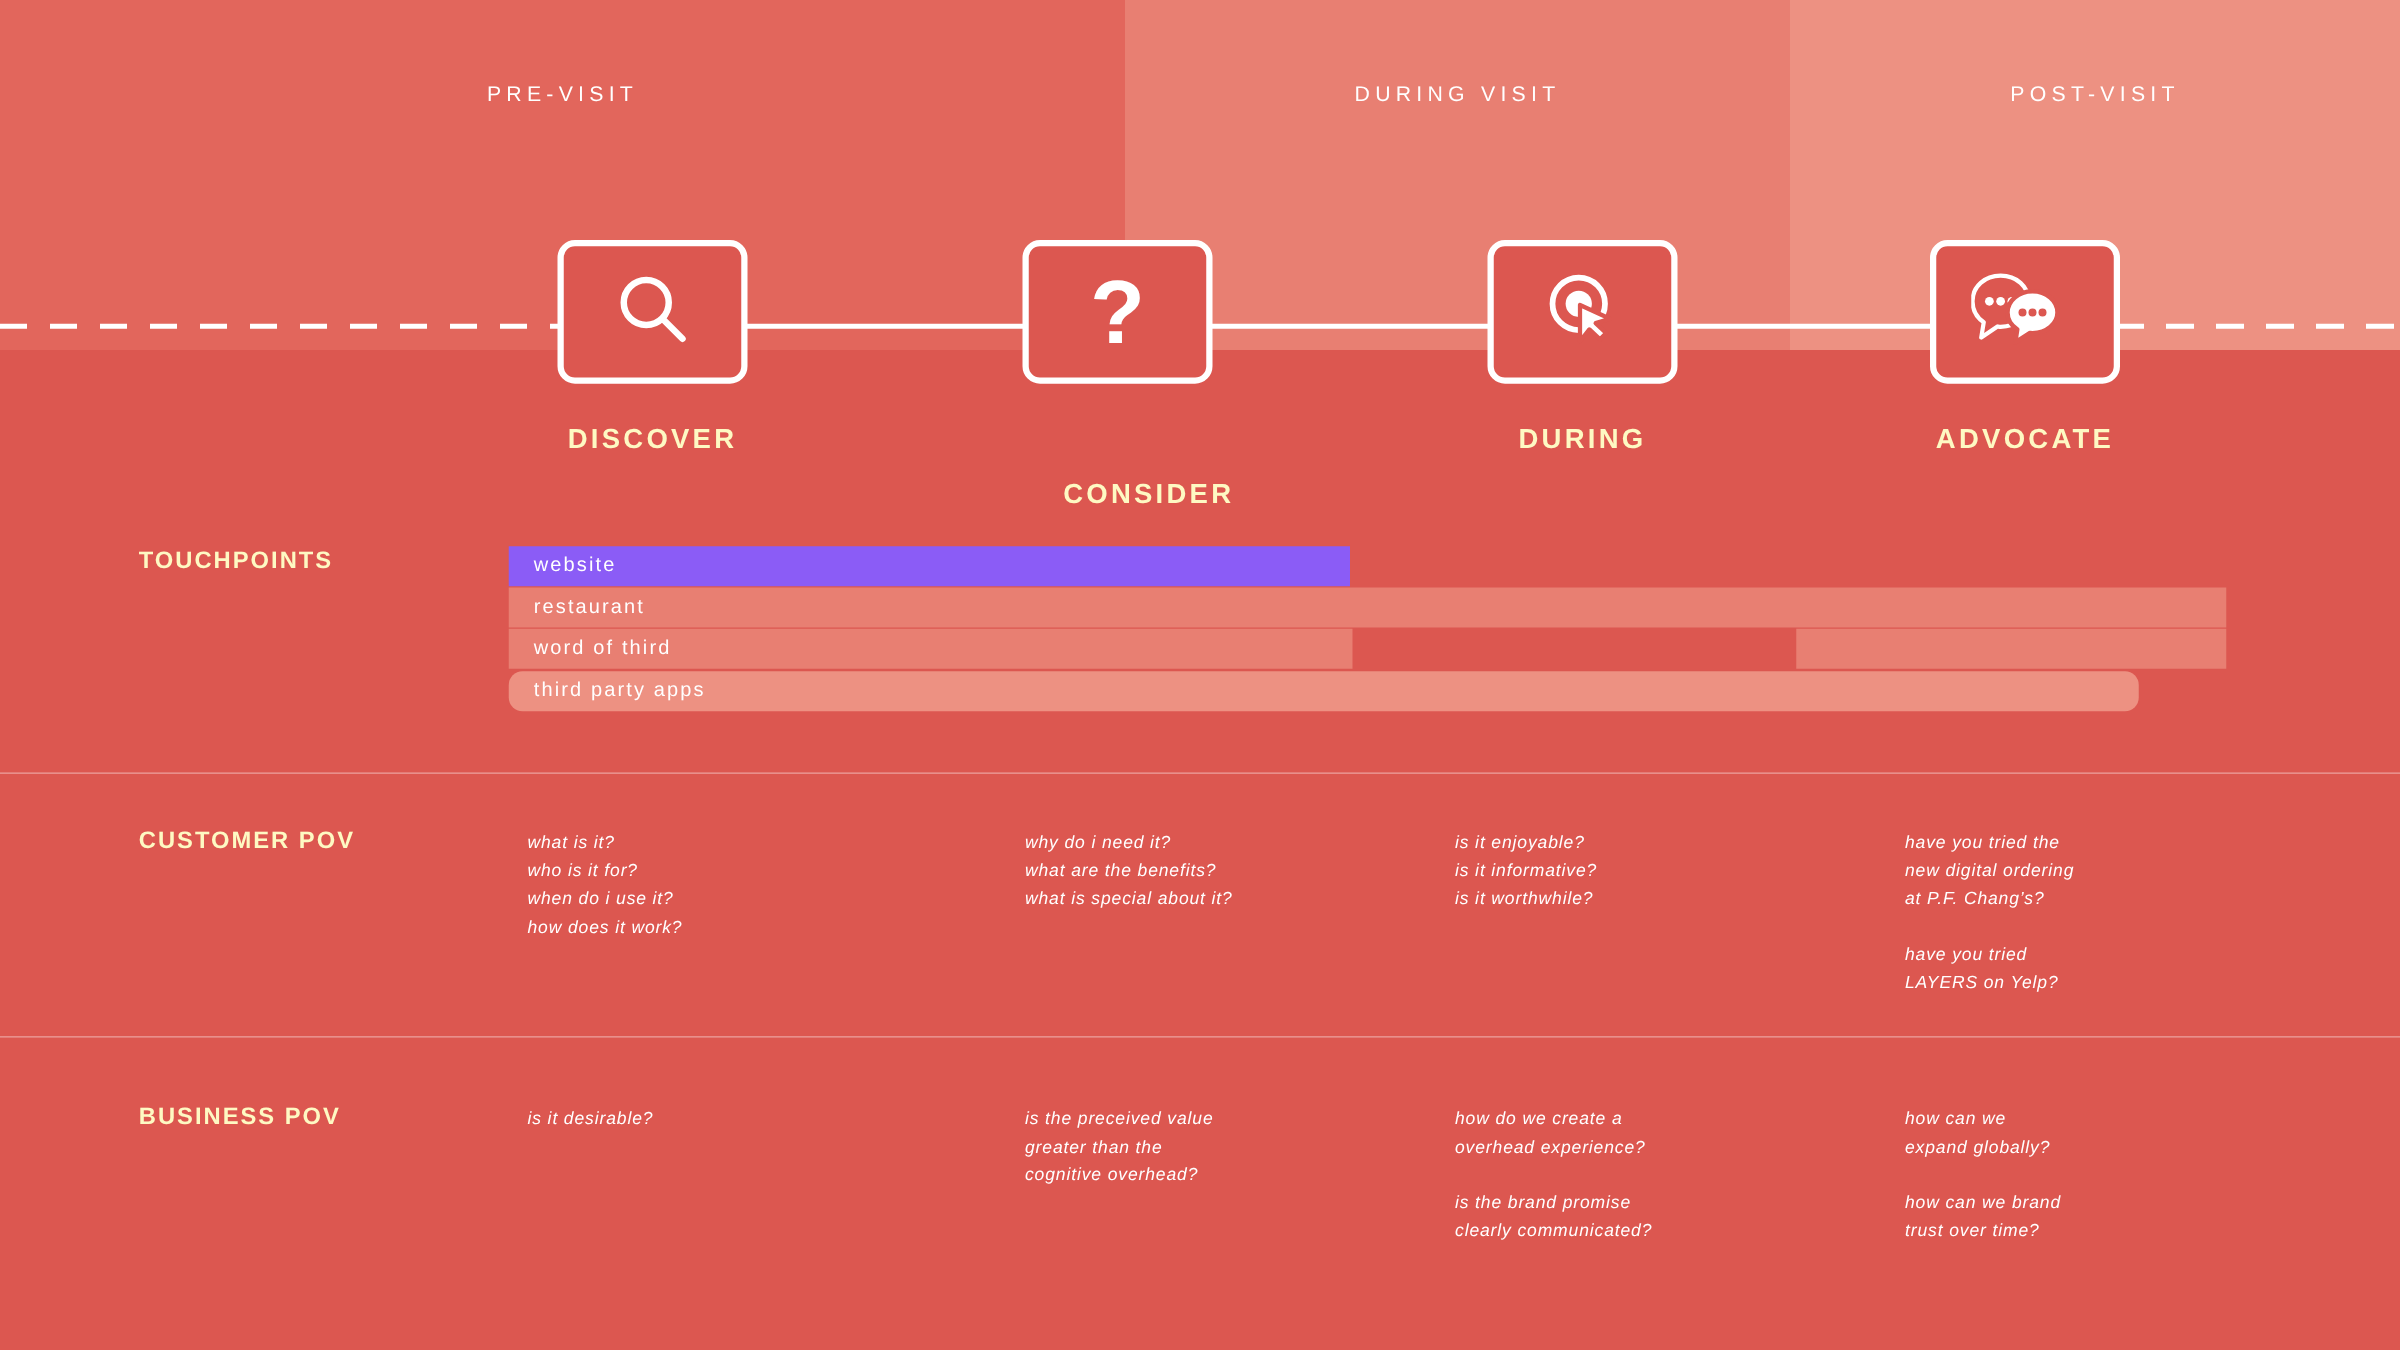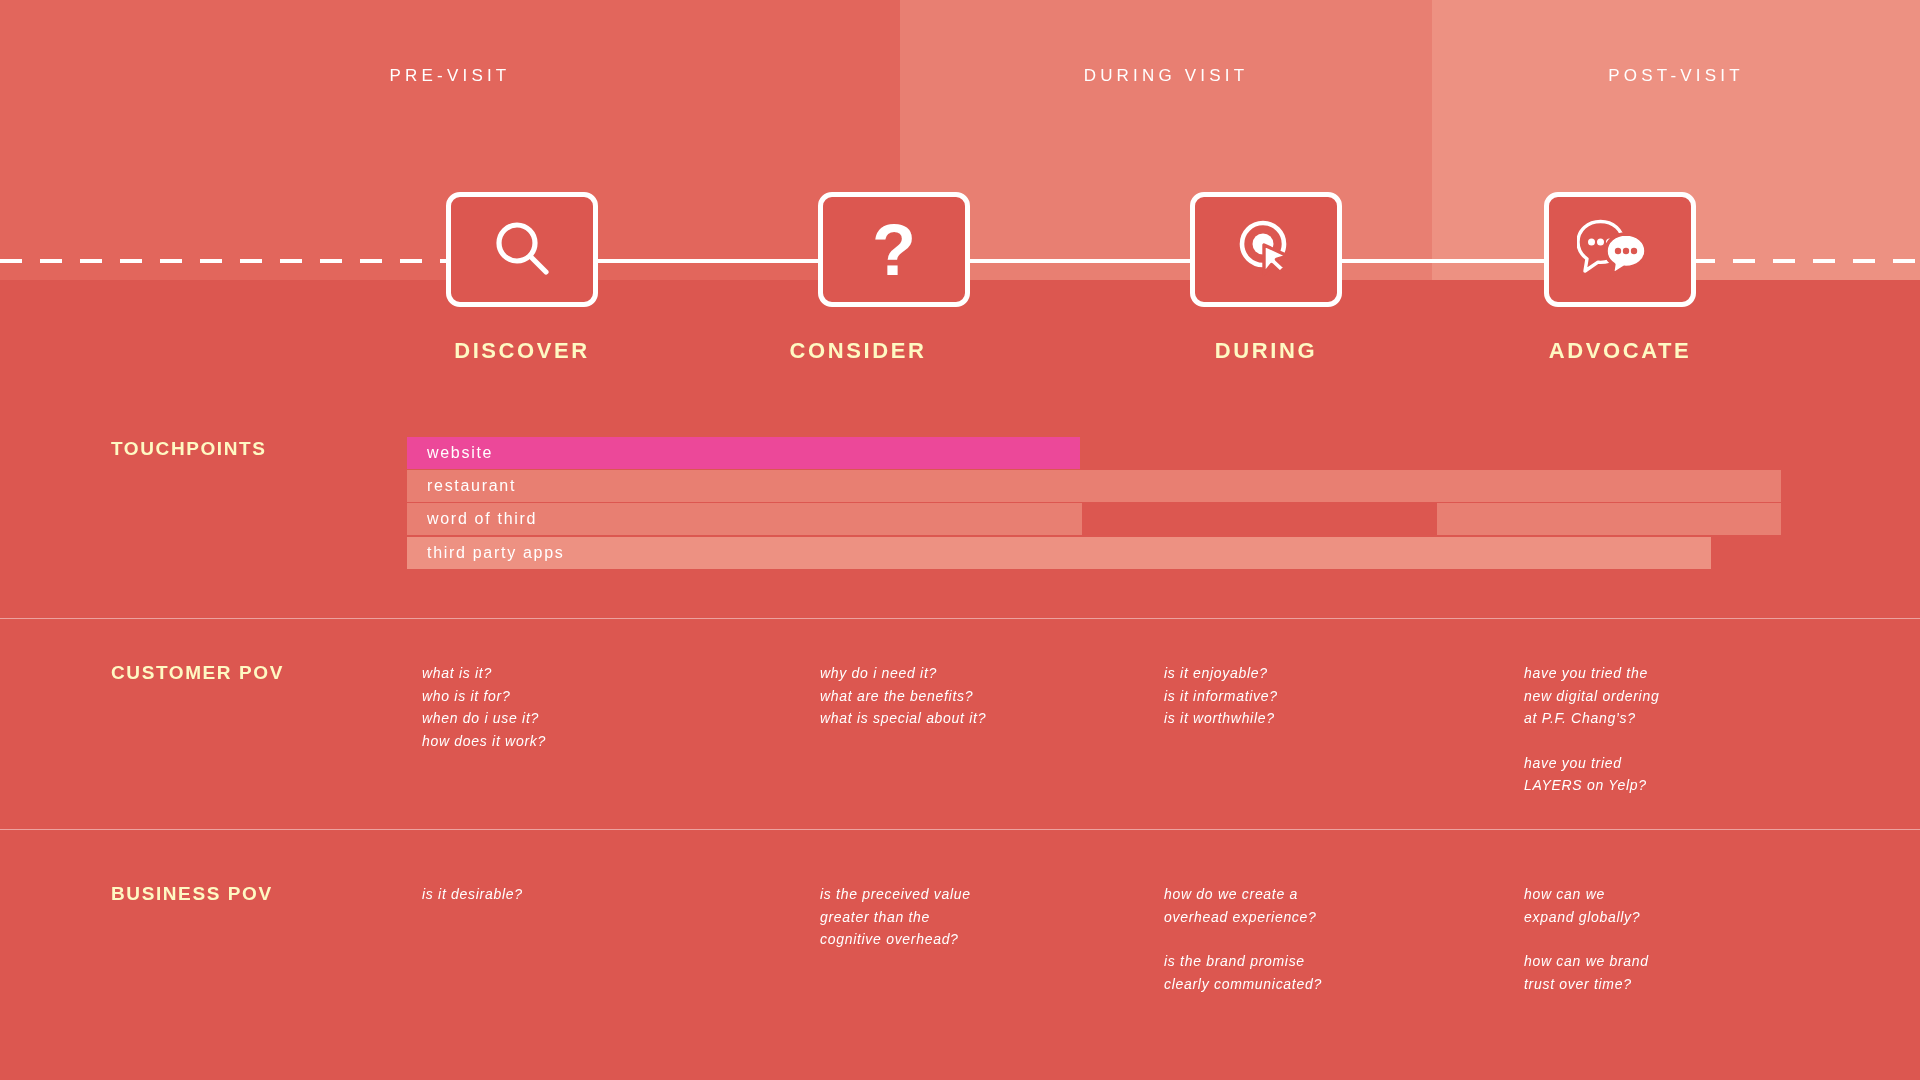--- a/index.html
+++ b/index.html
@@ -53,21 +53,21 @@
   .box-consider { left:818px; }
   .box-engage   { left:1190px; }
   .box-advocate { left:1544px; }
 
   .stage-name {
     position:absolute; top:336px; height:30px; line-height:30px;
     color:#fef9c3; font-size:22px; font-weight:700; letter-spacing:2.6px;
     text-align:center; white-space:nowrap; width:300px;
   }
   .name-discover { left:372px; }
-  .name-consider { left:708px; }
+  .name-consider { left:769px;margin-top:44px; }
   .name-engage   { left:1116px; }
   .name-advocate { left:1470px; }
 
   .qmark {
     color:#ffffff; font-size:72px; font-weight:700; line-height:1;
     font-family:"Liberation Sans", sans-serif;
   }
 
   
   .divider {
@@ -181,37 +181,37 @@
 
   <div class="row-label label-touchpoints">TOUCHPOINTS</div>
   <div class="row-label label-customer">CUSTOMER POV</div>
   <div class="row-label label-business">BUSINESS POV</div>
 
   <div class="divider divider-1"></div>
   <div class="divider divider-2"></div>
 
   <div id="touchpoint-rows">
       <div class="tp-row tp-row-0">
-        <div class="tp-seg" style="left: 407px; width: 673px; background: #ec4899; padding-left: 20px;">
+        <div class="tp-seg" style="left: 407px; width: 673px; background: #8b5cf6; padding-left: 20px;">
           <span class="tp-text">website</span>
         </div>
       </div>
       <div class="tp-row tp-row-1">
         <div class="tp-seg" style="left: 407px; width: 1374px; background: rgb(232, 127, 114);">
           <span class="tp-text">restaurant</span>
         </div>
       </div>
       <div class="tp-row tp-row-2">
         <div class="tp-seg" style="left: 407px; width: 675px; background: rgb(232, 127, 114);">
           <span class="tp-text">word of third</span>
         </div>
         <div class="tp-seg" style="left: 1437px; width: 344px; background: rgb(232, 127, 114);"></div>
       </div>
       <div class="tp-row tp-row-3">
-        <div class="tp-seg" style="left: 407px; width: 1304px; background: rgb(237, 145, 130);">
+        <div class="tp-seg" style="left: 407px; width: 1304px; background: rgb(237, 145, 130); border-radius: 11px;">
           <span class="tp-text">third party apps</span>
         </div>
       </div>
     </div>
 
   <div class="pov-col col-x0 cust-top" id="cust-0">
       <div class="pov-block">what is it?
 who is it for?
 when do i use it?
 how does it work?</div>

